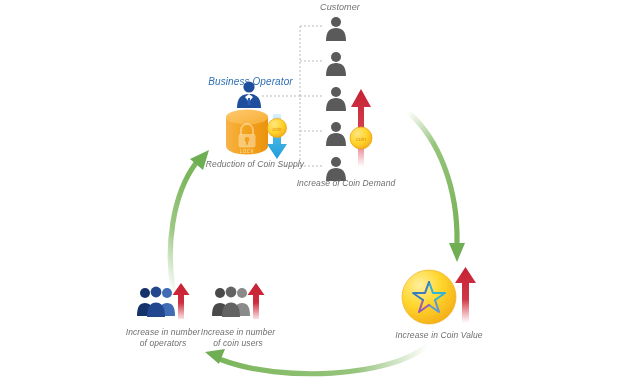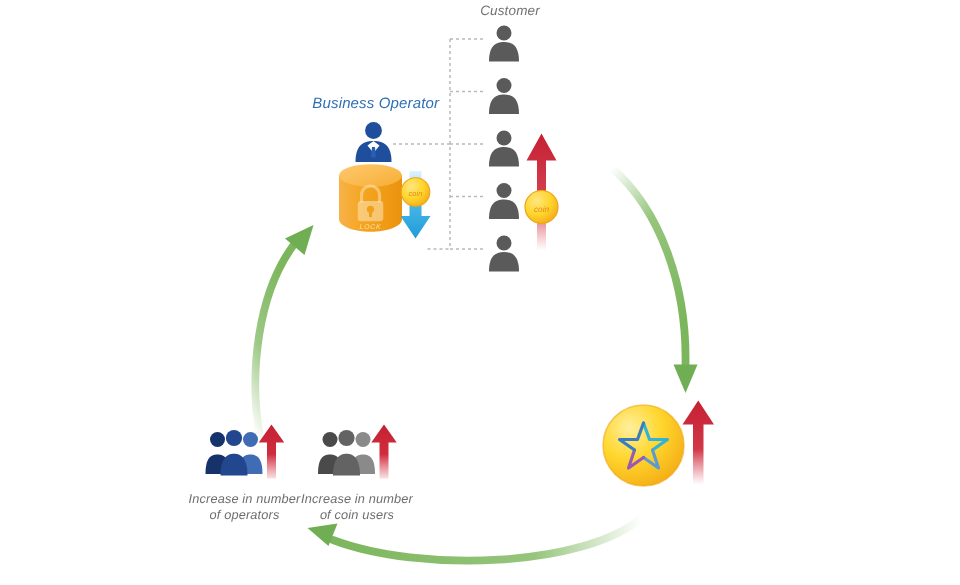--- a/index.html
+++ b/index.html
@@ -19,20 +19,21 @@
     text-align:center;
     white-space:pre-line;
     letter-spacing:.1px;
   }
   .lbl-blue{
     color:#2f6fb5;
     font-size:10px;
     text-align:center;
     letter-spacing:.1px;
     font-weight:400;
+    margin-top:12px;
   }
   svg{display:block;overflow:visible;}
 </style>
 </head>
 <body>
 
 <div id="stage">
 
   <svg class="abs" style="left:0;top:0;width:640px;height:390px;">
     <defs>
@@ -126,20 +127,21 @@
         <stop offset="100%" stop-color="#f0a81a"></stop>
       </radialGradient>
     </defs>
     <path d="M14,82 L14,22 L7,22 L17,4 L27,22 L20,22 L20,82 Z" fill="url(#redFade)"></path>
     <g>
       <circle cx="17" cy="53" r="11" fill="url(#coinG1)" stroke="#eda517" stroke-width="0.8"></circle>
       <text x="17" y="56" text-anchor="middle" font-family="Liberation Sans, sans-serif" font-size="5.5" fill="#e08b10">coin</text>
     </g>
   </svg>
 
+  <div class="abs lbl" style="left:276px;top:178px;width:140px;">Increase of Coin Demand</div>
 
   <div class="abs lbl-blue" style="left:193px;top:64px;width:115px;">Business Operator</div>
 
   <svg class="abs" style="left:234px;top:80px;width:30px;height:30px;">
     <circle cx="15" cy="7" r="5.6" fill="#1f4e9c"></circle>
     <path d="M3,28 C3,17 8,14 15,14 C22,14 27,17 27,28 Z" fill="#1f4e9c"></path>
     <path d="M15,14 L11,17 L15,22 L19,17 Z" fill="#ffffff"></path>
     <path d="M14,18 L16,18 L16.6,25 L13.4,25 Z" fill="#2a5fb8"></path>
   </svg>
 
@@ -180,20 +182,21 @@
         <stop offset="100%" stop-color="#f0a81a"></stop>
       </radialGradient>
     </defs>
     <path d="M11,2 L19,2 L19,32 L25,32 L15,47 L5,32 L11,32 Z" fill="url(#blueFade)"></path>
     <g>
       <circle cx="15" cy="16" r="9.5" fill="url(#coinG2)" stroke="#eda517" stroke-width="0.8"></circle>
       <text x="15" y="18.6" text-anchor="middle" font-family="Liberation Sans, sans-serif" font-size="5" fill="#e08b10">coin</text>
     </g>
   </svg>
 
+  <div class="abs lbl" style="left:190px;top:159px;width:130px;">Reduction of Coin Supply</div>
 
   <svg class="abs" style="left:400px;top:268px;width:58px;height:58px;">
     <defs>
       <radialGradient id="coinBig" cx="0.33" cy="0.28" r="0.85">
         <stop offset="0%" stop-color="#ffef9e"></stop>
         <stop offset="45%" stop-color="#ffd72e"></stop>
         <stop offset="100%" stop-color="#f3a712"></stop>
       </radialGradient>
     </defs>
     <circle cx="29" cy="29" r="27" fill="url(#coinBig)"></circle>
@@ -210,20 +213,21 @@
     <defs>
       <linearGradient id="redFade2" x1="0" y1="1" x2="0" y2="0">
         <stop offset="0%" stop-color="#d9394a" stop-opacity="0"></stop>
         <stop offset="42%" stop-color="#cc2233" stop-opacity="0.9"></stop>
         <stop offset="100%" stop-color="#c62033" stop-opacity="1"></stop>
       </linearGradient>
     </defs>
     <path d="M10,58 L10,18 L3,18 L13.5,2 L24,18 L17,18 L17,58 Z" fill="url(#redFade2)"></path>
   </svg>
 
+  <div class="abs lbl" style="left:374px;top:330px;width:130px;">Increase in Coin Value</div>
 
   <svg class="abs" style="left:136px;top:286px;width:42px;height:34px;">
     <g>
       <circle cx="9" cy="7" r="5" fill="#16326b"></circle>
       <path d="M1,30 C1,20 4,17 9,17 C14,17 17,20 17,30 Z" fill="#16326b"></path>
       <circle cx="31" cy="7" r="5" fill="#3f6cb5"></circle>
       <path d="M23,30 C23,20 26,17 31,17 C36,17 39,20 39,30 Z" fill="#3f6cb5"></path>
       <circle cx="20" cy="6" r="5.4" fill="#22478f"></circle>
       <path d="M11,31 C11,20 15,16.5 20,16.5 C25,16.5 29,20 29,31 Z" fill="#22478f"></path>
     </g>

